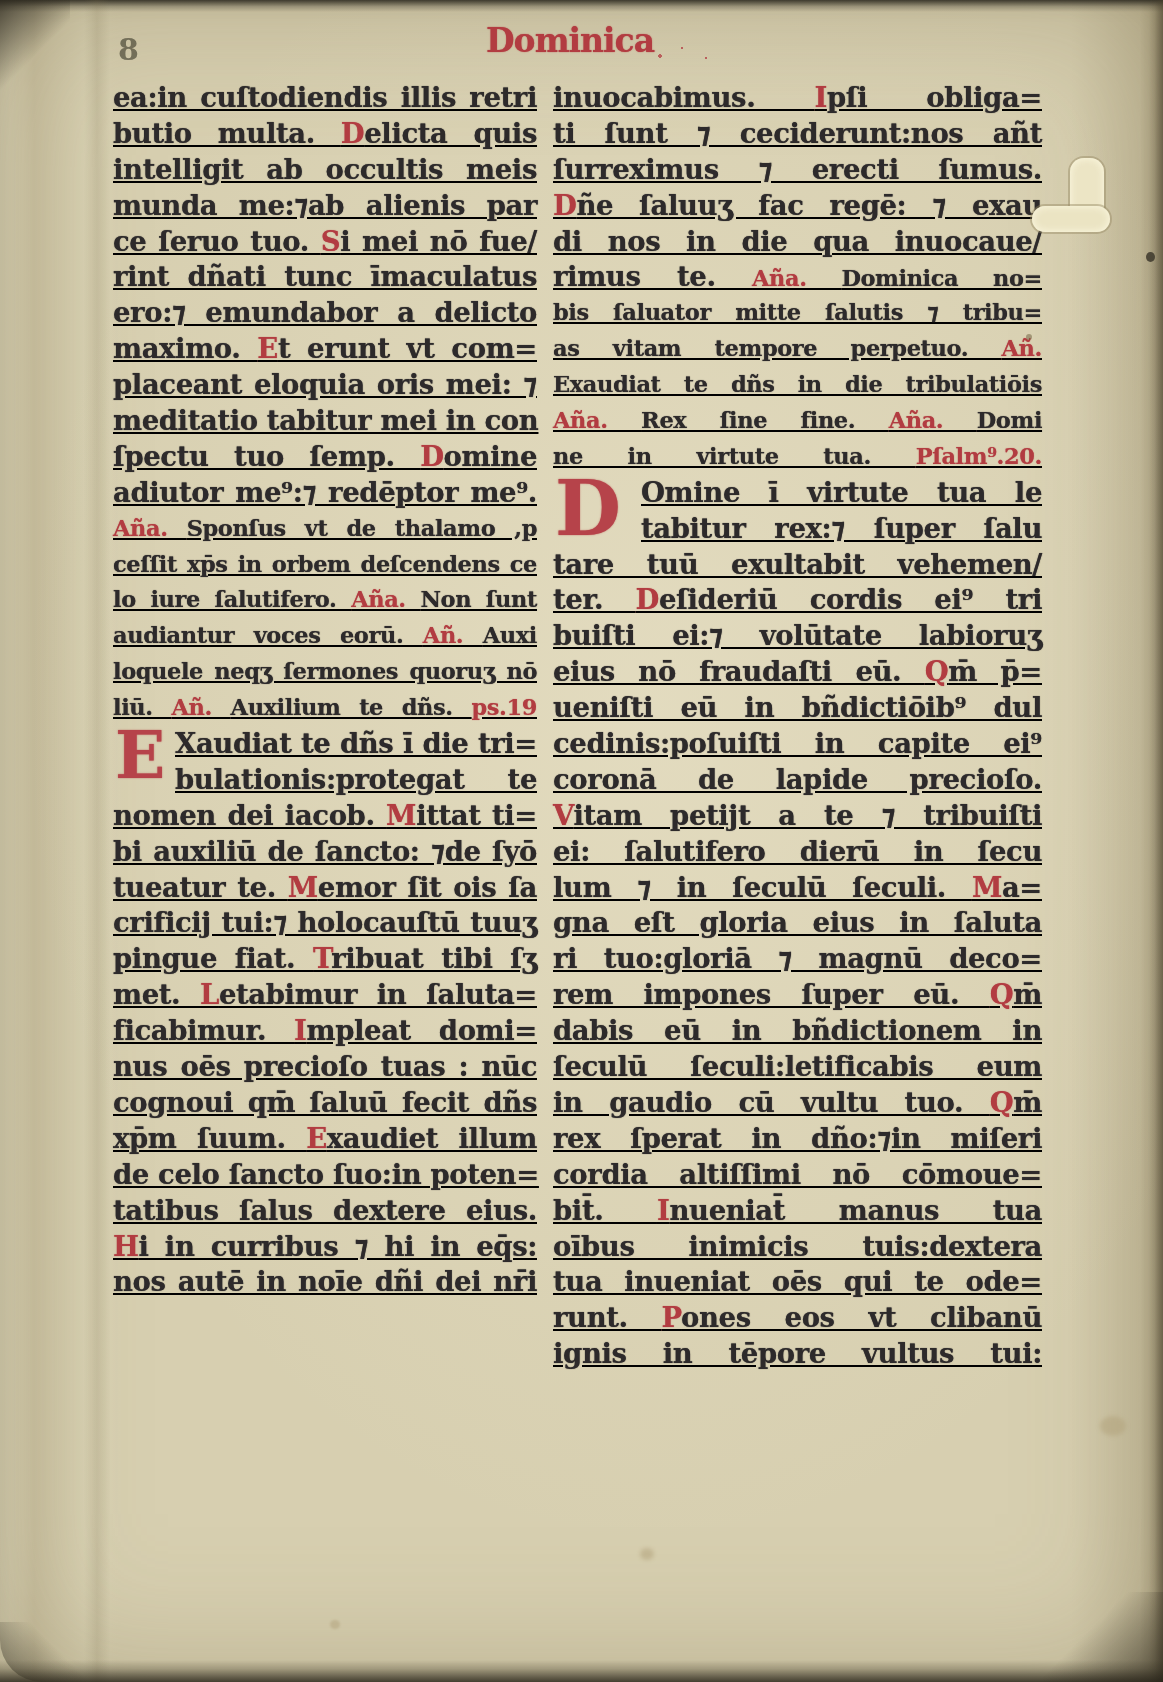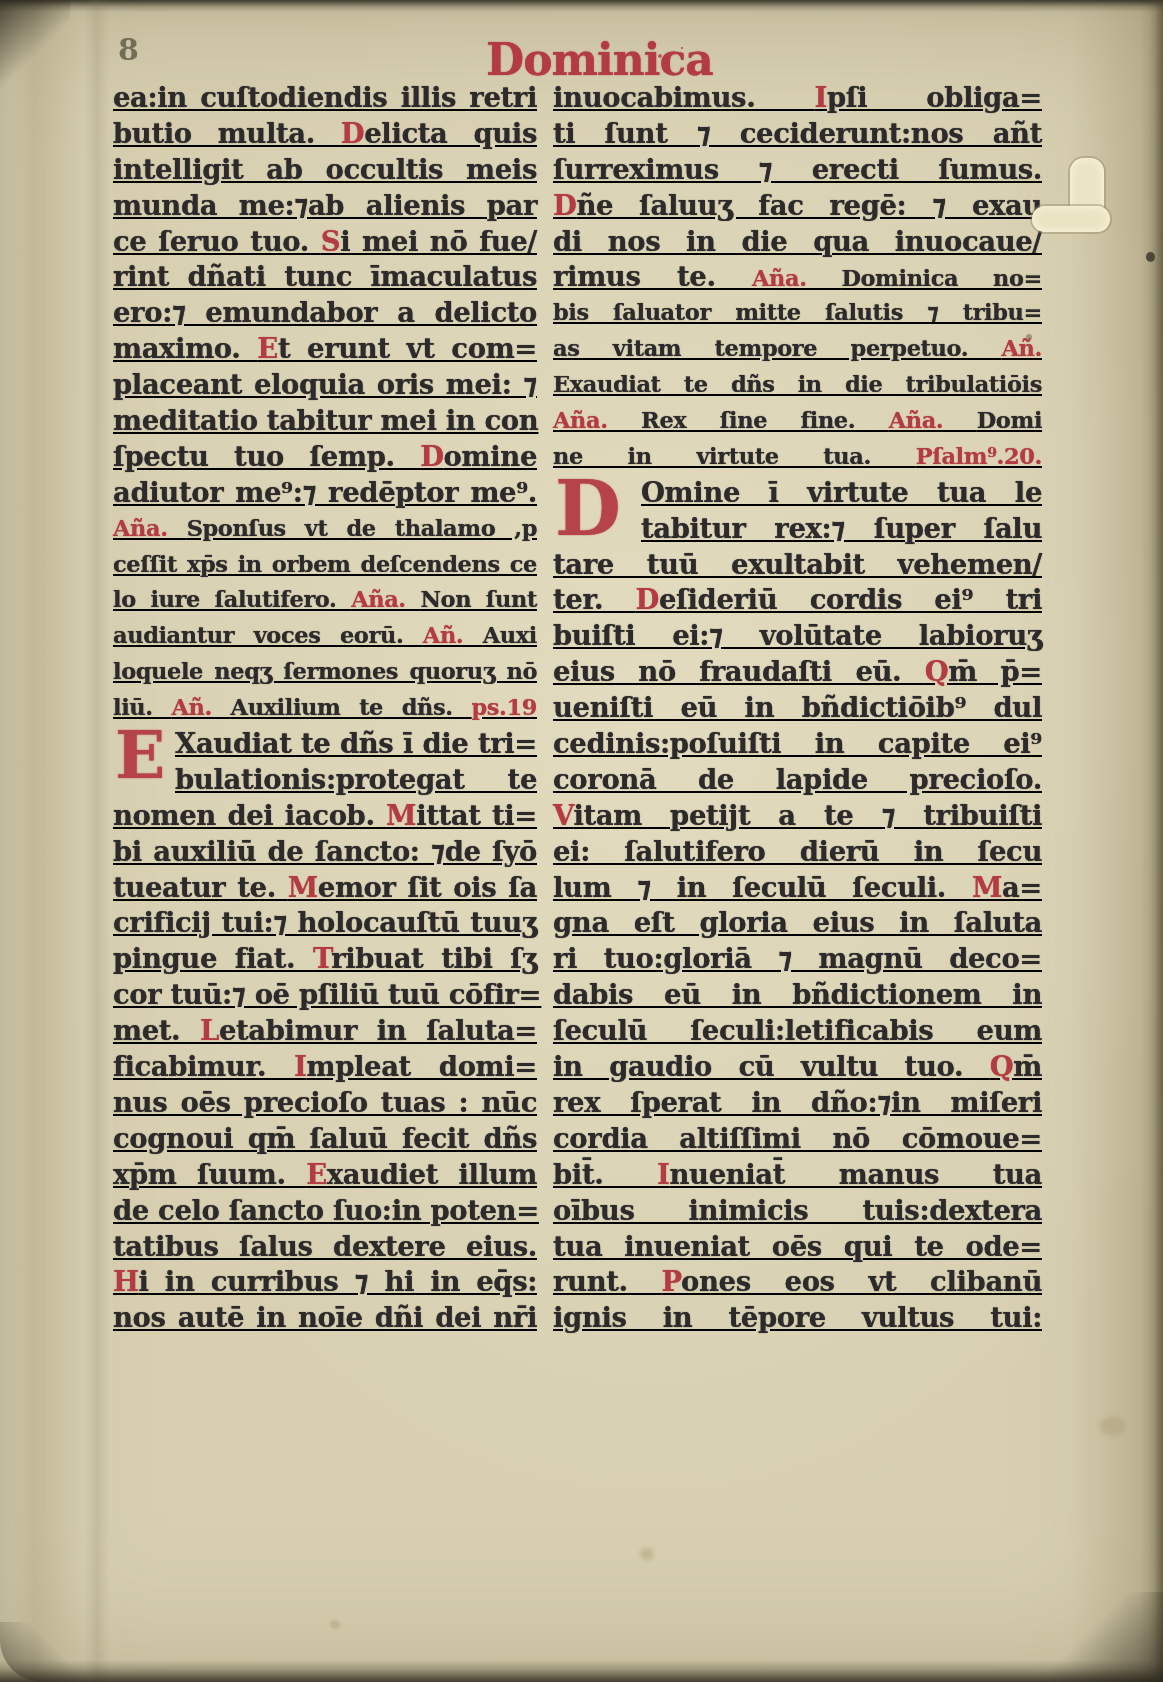--- a/index.html
+++ b/index.html
@@ -42,21 +42,21 @@
   .fox-2{position:absolute;left:640px;top:1548px;width:14px;height:12px;border-radius:50%;background:#a5936a;opacity:.4;filter:blur(2px);}
   .fox-3{position:absolute;left:330px;top:1620px;width:10px;height:9px;border-radius:50%;background:#a5936a;opacity:.35;filter:blur(1px);}
   .red-speckle{position:absolute;left:648px;top:38px;width:70px;height:26px;opacity:.8;
     background:
       radial-gradient(circle 3px at 12px 18px,#b5464a 60%,transparent 62%),
       radial-gradient(circle 2px at 34px 10px,#b5464a 60%,transparent 62%),
       radial-gradient(circle 2px at 58px 20px,#b5464a 60%,transparent 62%);}
   
   .signature{position:absolute;left:118px;top:32px;font-size:30px;font-weight:bold;color:#55523f;
     opacity:.75;filter:blur(.7px);}
-  .running-title{position:absolute;left:486px;top:34px;font-size:44px;font-weight:bold;letter-spacing:-1px;
+  .running-title{position:absolute;left:486px;top:21px;font-size:33px;font-weight:bold;letter-spacing:-1px;
     color:#b23c41;text-shadow:0 0 1.2px #b23c41;}
   .col{position:absolute;top:80px;text-decoration:underline;}
   .col-left{left:113px;width:424px;}
   .col-right{left:553px;width:489px;}
   .line{height:35.9px;line-height:35.9px;white-space:nowrap;
     text-align:justify;text-align-last:justify;overflow:visible;position:relative;
     color:#2d2a2b;font-weight:bold;letter-spacing:-0.4px;
     text-shadow:0 0 1px rgba(45,42,43,.85);}
   .line.lg{font-size:27.5px;}
   .line.sm{font-size:22.5px;}
@@ -100,21 +100,20 @@
       <div class="line sm"><span class="ink">audiantur voces eorū. </span><span class="rubric">Añ. </span><span class="ink">Auxi</span></div>
       <div class="line sm"><span class="ink">loquele neqʒ ſermones quoruʒ nō</span></div>
       <div class="line sm"><span class="ink">liū. </span><span class="rubric">Añ. </span><span class="ink">Auxilium te dñs. </span><span class="rubric">ps.19</span></div>
       <div class="line lg pad-l"><span class="dropcap">E</span><span class="ink">Xaudiat te dñs ī die tri=</span></div>
       <div class="line lg pad-l"><span class="ink">bulationis:protegat te</span></div>
       <div class="line lg"><span class="ink">nomen dei iacob. </span><span class="rubric">M</span><span class="ink">ittat ti=</span></div>
       <div class="line lg"><span class="ink">bi auxiliū de ſancto: ⁊de ſyō</span></div>
       <div class="line lg"><span class="ink">tueatur te. </span><span class="rubric">M</span><span class="ink">emor ſit ois ſa</span></div>
       <div class="line lg"><span class="ink">crificij tui:⁊ holocauſtū tuuʒ</span></div>
       <div class="line lg"><span class="ink">pingue fiat. </span><span class="rubric">T</span><span class="ink">ribuat tibi ſʒ</span></div>
-      <div class="line lg"><span class="ink">cor tuū:⁊ oē pſiliū tuū cōfir=</span></div>
       <div class="line lg"><span class="ink">met. </span><span class="rubric">L</span><span class="ink">etabimur in ſaluta=</span></div>
       <div class="line lg"><span class="ink">ficabimur. </span><span class="rubric">I</span><span class="ink">mpleat domi=</span></div>
       <div class="line lg"><span class="ink">nus oēs precioſo tuas : nūc</span></div>
       <div class="line lg"><span class="ink">cognoui qm̄ ſaluū fecit dñs</span></div>
       <div class="line lg"><span class="ink">xp̄m ſuum. </span><span class="rubric">E</span><span class="ink">xaudiet illum</span></div>
       <div class="line lg"><span class="ink">de celo ſancto ſuo:in poten=</span></div>
       <div class="line lg"><span class="ink">tatibus ſalus dextere eius.</span></div>
       <div class="line lg"><span class="rubric">H</span><span class="ink">i in curribus ⁊ hi in eq̄s:</span></div>
       <div class="line lg"><span class="ink">nos autē in noīe dñi dei nr̄i</span></div>
     </div>
@@ -137,20 +136,21 @@
       <div class="line lg"><span class="ink">buiſti ei:⁊ volūtate labioruʒ</span></div>
       <div class="line lg"><span class="ink">eius nō fraudaſti eū. </span><span class="rubric">Q</span><span class="ink">m̄ p̄=</span></div>
       <div class="line lg"><span class="ink">ueniſti eū in bñdictiōib⁹ dul</span></div>
       <div class="line lg"><span class="ink">cedinis:poſuiſti in capite ei⁹</span></div>
       <div class="line lg"><span class="ink">coronā de lapide precioſo.</span></div>
       <div class="line lg"><span class="rubric">V</span><span class="ink">itam petijt a te ⁊ tribuiſti</span></div>
       <div class="line lg"><span class="ink">ei: ſalutifero dierū in ſecu</span></div>
       <div class="line lg"><span class="ink">lum ⁊ in ſeculū ſeculi. </span><span class="rubric">M</span><span class="ink">a=</span></div>
       <div class="line lg"><span class="ink">gna eſt gloria eius in ſaluta</span></div>
       <div class="line lg"><span class="ink">ri tuo:gloriā ⁊ magnū deco=</span></div>
+      <div class="line lg"><span class="ink">rem impones ſuper eū. </span><span class="rubric">Q</span><span class="ink">m̄</span></div>
       <div class="line lg"><span class="ink">dabis eū in bñdictionem in</span></div>
       <div class="line lg"><span class="ink">ſeculū ſeculi:letificabis eum</span></div>
       <div class="line lg"><span class="ink">in gaudio cū vultu tuo. </span><span class="rubric">Q</span><span class="ink">m̄</span></div>
       <div class="line lg"><span class="ink">rex ſperat in dño:⁊in miſeri</span></div>
       <div class="line lg"><span class="ink">cordia altiſſimi nō cōmoue=</span></div>
       <div class="line lg"><span class="ink">bit̄. </span><span class="rubric">I</span><span class="ink">nueniat̄ manus tua</span></div>
       <div class="line lg"><span class="ink">oībus inimicis tuis:dextera</span></div>
       <div class="line lg"><span class="ink">tua inueniat oēs qui te ode=</span></div>
       <div class="line lg"><span class="ink">runt. </span><span class="rubric">P</span><span class="ink">ones eos vt clibanū</span></div>
       <div class="line lg"><span class="ink">ignis in tēpore vultus tui:</span></div>

